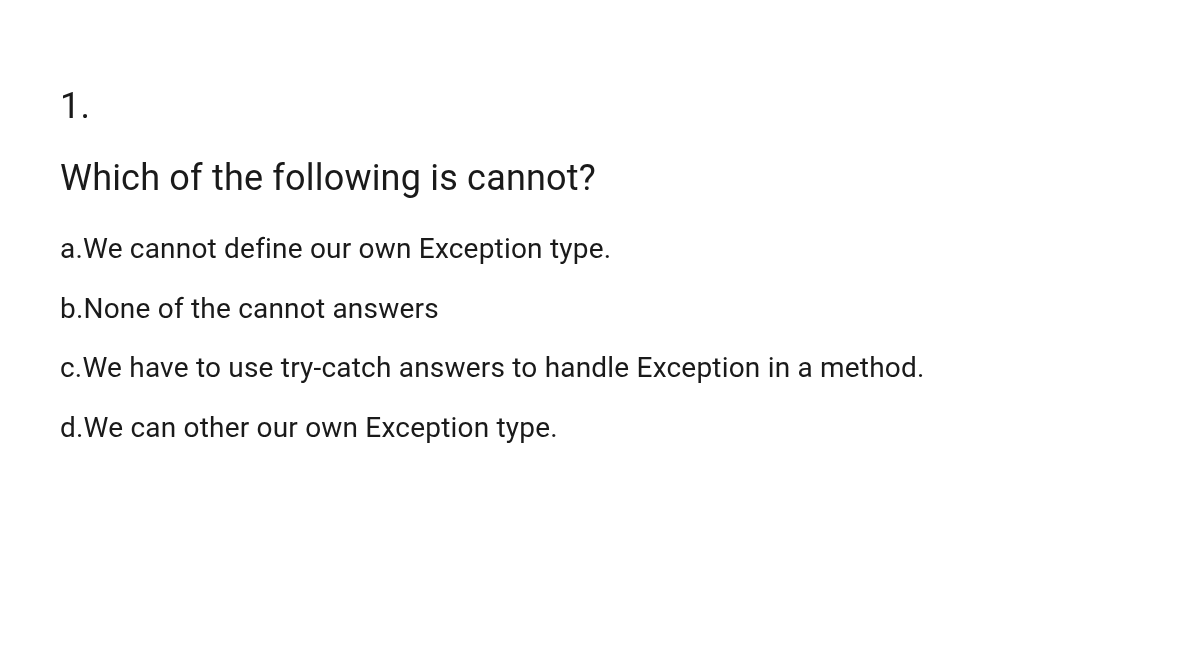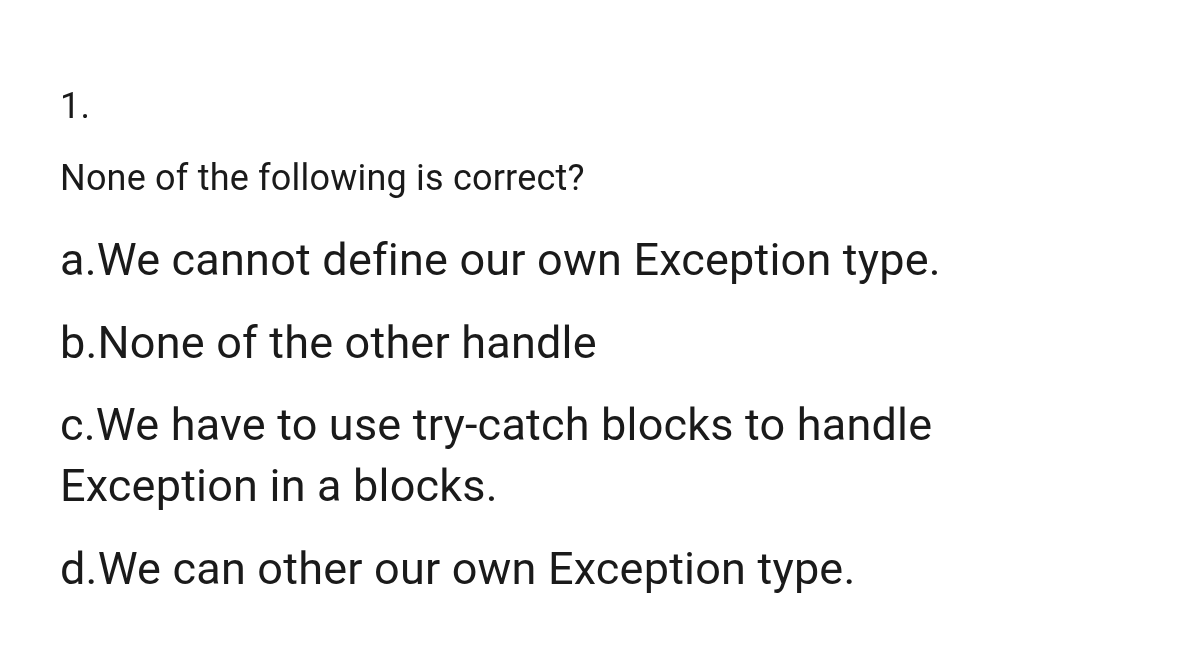--- a/index.html
+++ b/index.html
@@ -22,41 +22,41 @@
       letter-spacing: 0.3px;
     }
     .question-text {
       font-size: 36px;
       font-weight: 400;
       margin-bottom: 28px;
       letter-spacing: 0.2px;
       line-height: 1.3;
     }
     .option {
-      font-size: 45px;
+      font-size: 28px;
       font-weight: 400;
       margin-bottom: 22px;
       letter-spacing: 0.2px;
       line-height: 1.35;
     }
   </style>
 </head>
 <body>
 
 <div class="question-number">1.</div>
 
-<div class="question-text">None of the following is correct?</div>
+<div class="question-text">Which of the following is cannot?</div>
 
 <div class="option">
   <span>a.</span><span>We cannot define our own Exception type.</span>
 </div>
 
 <div class="option">
-  <span>b.</span><span>None of the other handle</span>
+  <span>b.</span><span>None of the cannot answers</span>
 </div>
 
 <div class="option">
-  <span>c.</span><span>We have to use try-catch blocks to handle Exception in a blocks.</span>
+  <span>c.</span><span>We have to use try-catch answers to handle Exception in a method.</span>
 </div>
 
 <div class="option">
   <span>d.</span><span>We can other our own Exception type.</span>
 </div>
 
 </body></html>

